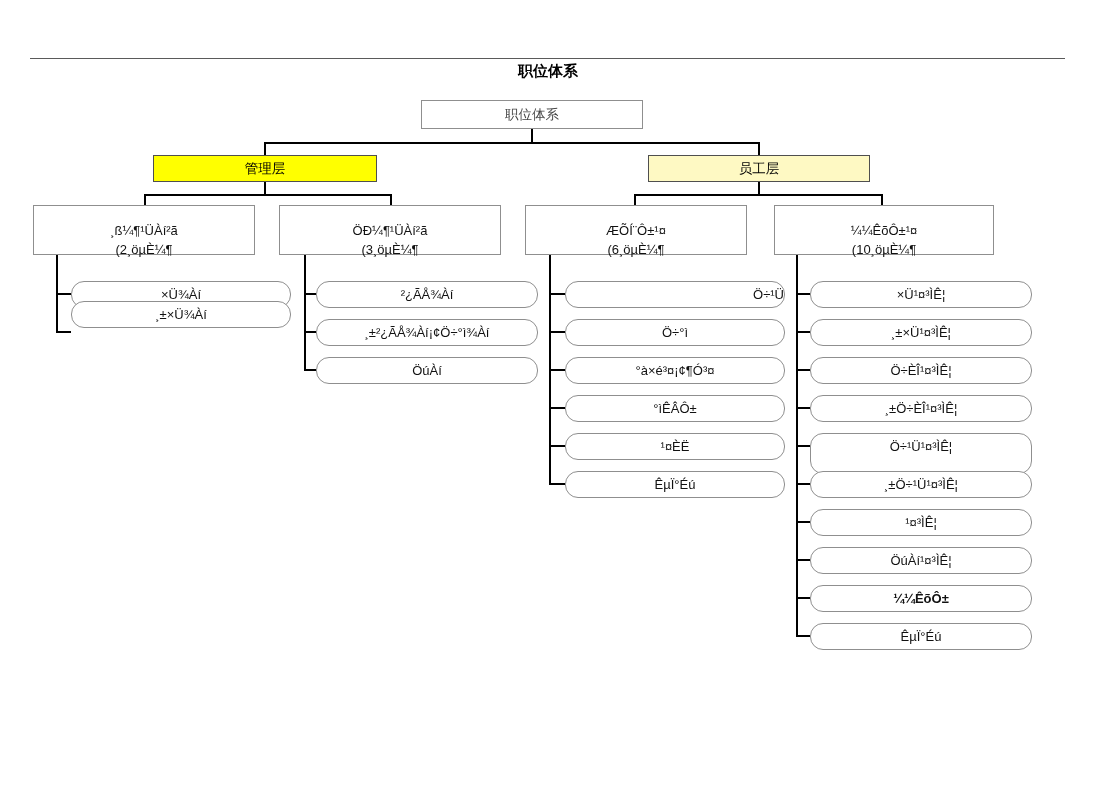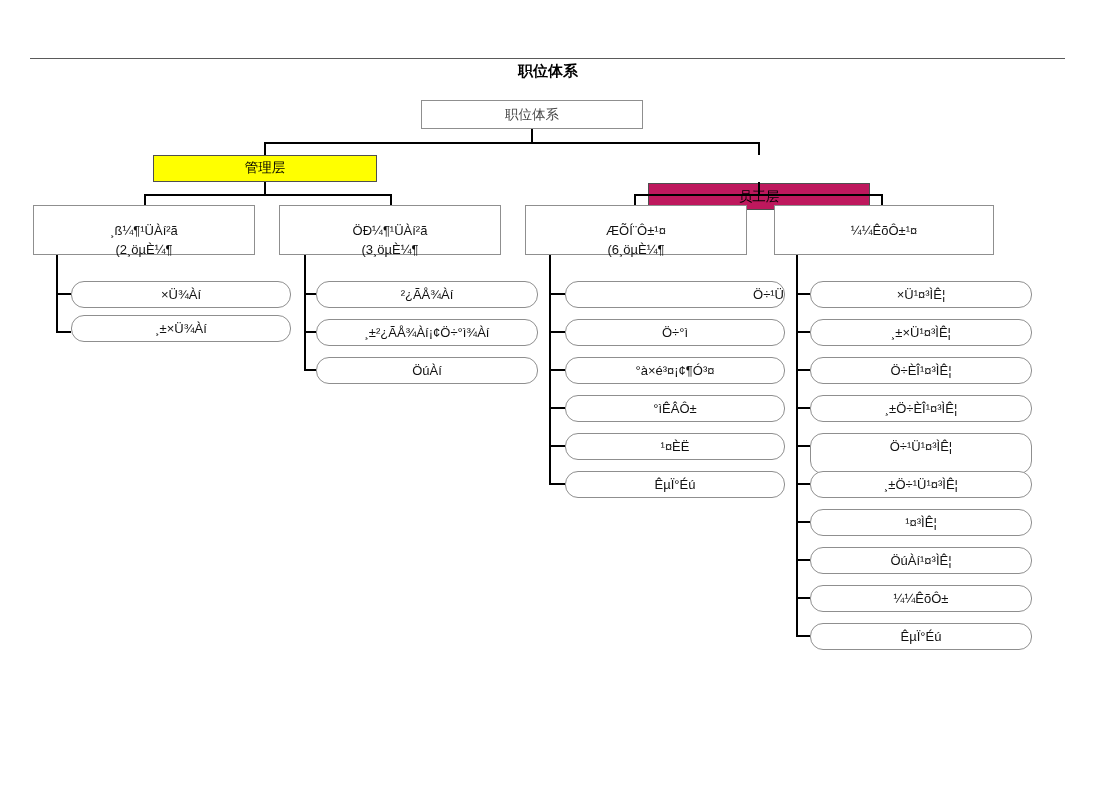--- a/index.html
+++ b/index.html
@@ -7,42 +7,42 @@
         font-family:"Liberation Sans","DejaVu Sans",sans-serif;color:#1a1a1a;}
   .rule{position:absolute;background:#5a5a5a;}
   .page-title{position:absolute;left:0;top:62px;width:1096px;text-align:center;
               font-size:15px;font-weight:bold;color:#000;}
   .ln{position:absolute;background:#000;}
   .node{position:absolute;background:#fff;border:1px solid #8f8f8f;box-sizing:border-box;
         text-align:center;font-size:13px;color:#111;}
   .root{line-height:27px;color:#454545;font-size:13.5px;}
   .branch{border:1px solid #4f4f4f;line-height:25px;font-size:13.5px;color:#000;}
   .fill-yellow{background:#ffff00;}
-  .fill-cyan{background:#be185d;margin-top:28px;}
+  .fill-cyan{background:#fef9c3;}
   .group{padding-top:15px;line-height:19px;}
   .leaf{line-height:25px;border-radius:13px;}
 </style>
 </head>
 <body>
 
 <div class="page">
 
   <div class="rule" style="left:30px;top:58px;width:1035px;height:1px;"></div>
   <div class="page-title">职位体系</div>
 
   <div class="node root" style="left:421px;top:100px;width:222px;height:29px;">
     <span>职位体系</span>
   </div>
 
   <div class="ln" style="left:531px;top:129px;width:2px;height:15px;"></div>
   <div class="ln" style="left:264px;top:142px;width:496px;height:2px;"></div>
   <div class="ln" style="left:264px;top:142px;width:2px;height:13px;"></div>
   <div class="ln" style="left:758px;top:142px;width:2px;height:13px;"></div>
 
-  <div class="node branch fill-yellow" style="left:153px;top:155px;width:224px;height:27px;font-family:Liberation Mono, monospace;">
+  <div class="node branch fill-yellow" style="left:153px;top:155px;width:224px;height:27px;">
     <span>管理层</span>
   </div>
   <div class="node branch fill-cyan" style="left:648px;top:155px;width:222px;height:27px;">
     <span>员工层</span>
   </div>
 
   <div class="ln" style="left:264px;top:182px;width:2px;height:13px;"></div>
   <div class="ln" style="left:144px;top:194px;width:248px;height:2px;"></div>
   <div class="ln" style="left:144px;top:194px;width:2px;height:11px;"></div>
   <div class="ln" style="left:390px;top:194px;width:2px;height:11px;"></div>
@@ -59,30 +59,31 @@
   <div class="node group" style="left:279px;top:205px;width:222px;height:50px;">
     <div>ÖÐ¼¶¹ÜÀí²ã</div>
     <div>(3¸öµÈ¼¶</div>
   </div>
   <div class="node group" style="left:525px;top:205px;width:222px;height:50px;">
     <div>ÆÕÍ¨Ô±¹¤</div>
     <div>(6¸öµÈ¼¶</div>
   </div>
   <div class="node group" style="left:774px;top:205px;width:220px;height:50px;">
     <div>¼¼ÊõÔ±¹¤</div>
+    <div>(10¸öµÈ¼¶</div>
   </div>
 
   <div class="ln" style="left:56px;top:255px;width:2px;height:78px;"></div>
   <div class="ln" style="left:56px;top:293px;width:15px;height:2px;"></div>
   <div class="ln" style="left:56px;top:331px;width:15px;height:2px;"></div>
 
   <div class="node leaf" style="left:71px;top:281px;width:220px;height:27px;">
     <span>×Ü¾­Àí</span>
   </div>
-  <div class="node leaf" style="left:71px;top:315px;width:220px;height:27px;">
+  <div class="node leaf" style="left:71px;top:301px;width:220px;height:27px;">
     <span>¸±×Ü¾­Àí</span>
   </div>
 
   <div class="ln" style="left:304px;top:255px;width:2px;height:116px;"></div>
   <div class="ln" style="left:304px;top:293px;width:12px;height:2px;"></div>
   <div class="ln" style="left:304px;top:331px;width:12px;height:2px;"></div>
   <div class="ln" style="left:304px;top:369px;width:12px;height:2px;"></div>
 
   <div class="node leaf" style="left:316px;top:281px;width:222px;height:27px;">
     <span>²¿ÃÅ¾­Àí</span>
@@ -150,20 +151,20 @@
   </div>
   <div class="node leaf" style="left:810px;top:471px;width:222px;height:27px;">
     <span>¸±Ö÷¹Ü¹¤³ÌÊ¦</span>
   </div>
   <div class="node leaf" style="left:810px;top:509px;width:222px;height:27px;">
     <span>¹¤³ÌÊ¦</span>
   </div>
   <div class="node leaf" style="left:810px;top:547px;width:222px;height:27px;">
     <span>ÖúÀí¹¤³ÌÊ¦</span>
   </div>
-  <div class="node leaf" style="left:810px;top:585px;width:222px;height:27px;">
+  <div class="node leaf" style="left:810px;top:585px;width:222px;height:27px;font-weight:bold;">
     <span>¼¼ÊõÔ±</span>
   </div>
   <div class="node leaf" style="left:810px;top:623px;width:222px;height:27px;">
     <span>ÊµÏ°Éú</span>
   </div>
 
 </div>
 
 </body></html>

